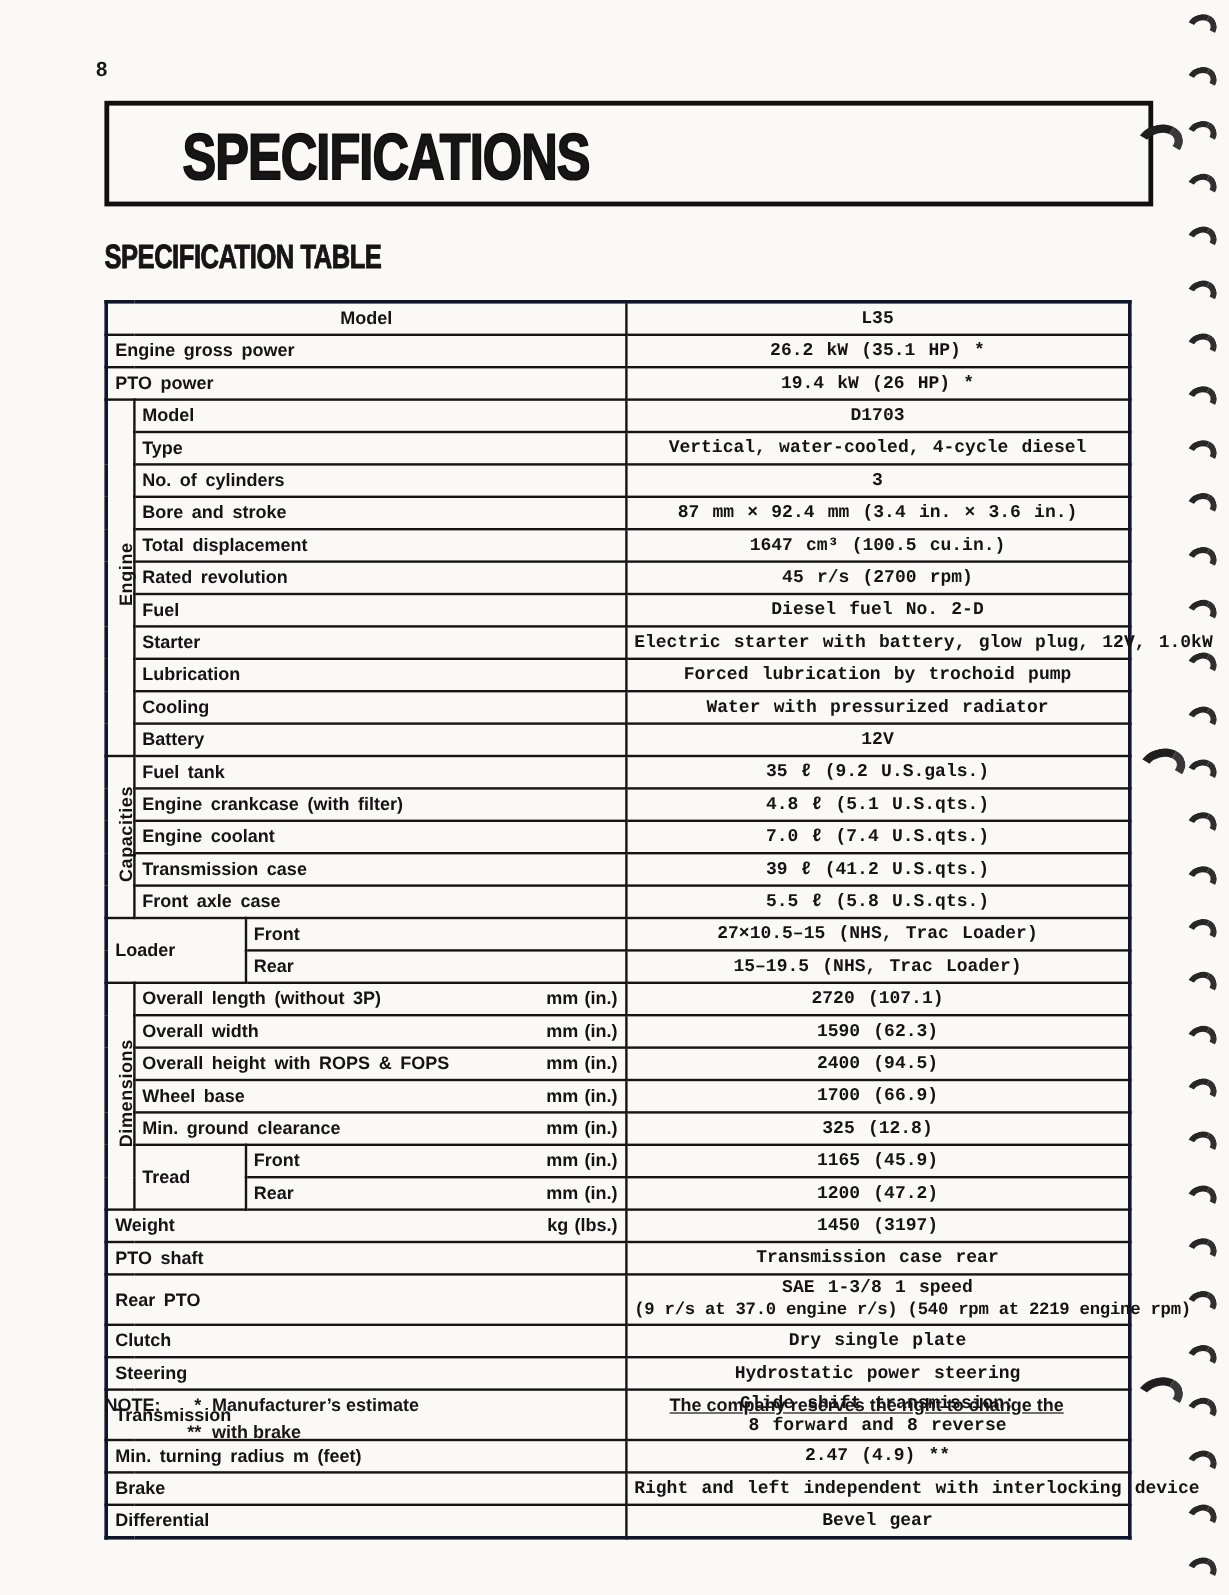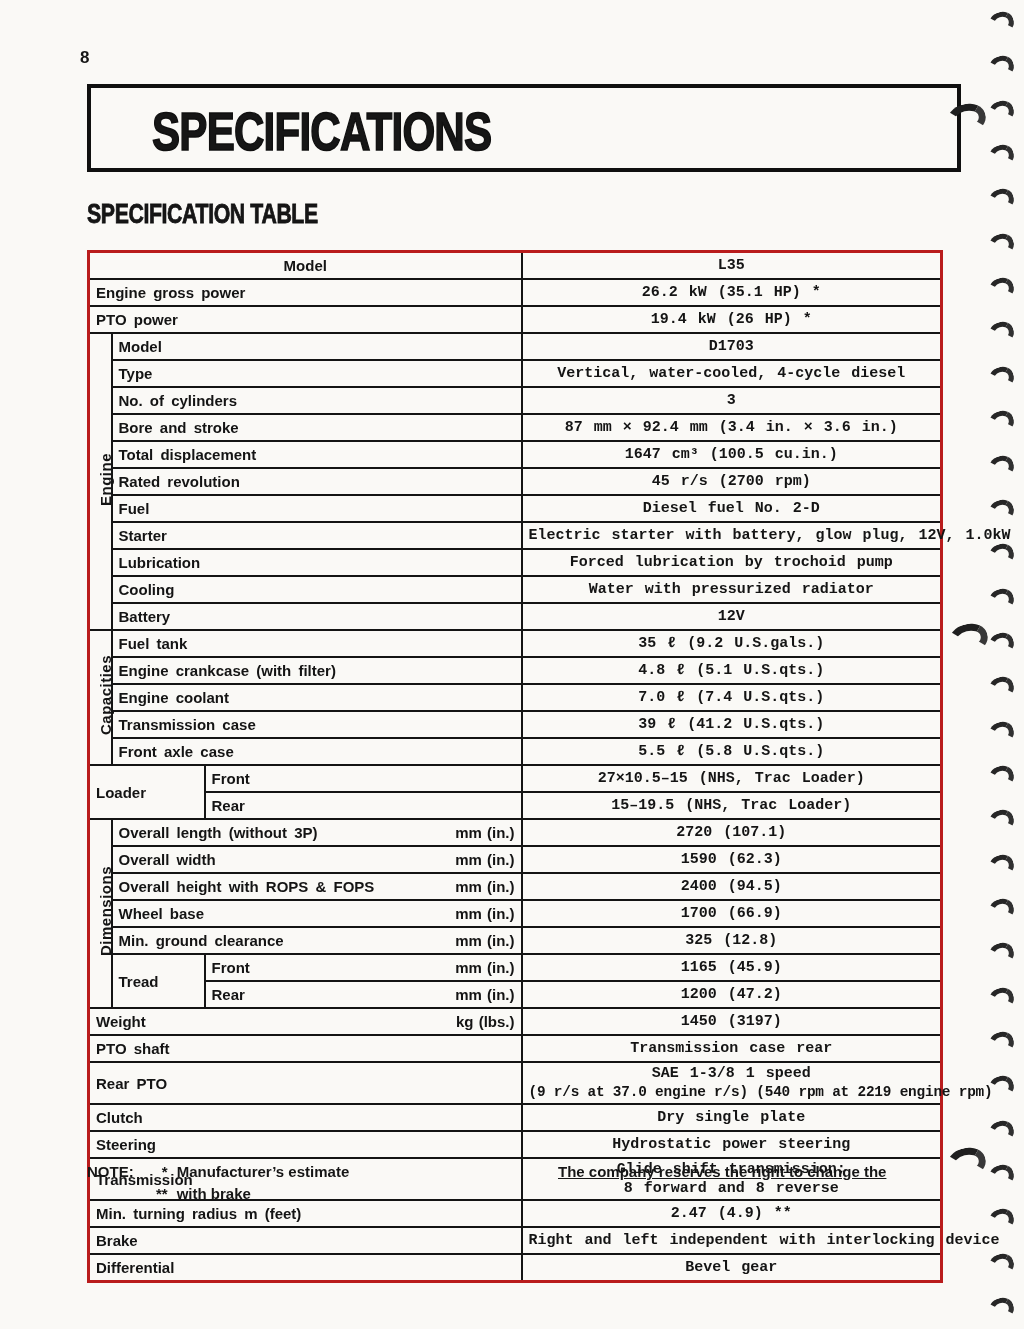--- a/index.html
+++ b/index.html
@@ -26,21 +26,21 @@
   .section-heading{
     position:absolute;left:87px;top:198px;margin:0;
     font-size:28px;font-weight:700;letter-spacing:-0.5px;
     transform:scaleX(0.76);transform-origin:left center;
     -webkit-text-stroke:0.8px #101010;
     white-space:nowrap;
   }
   table.spec{
     position:absolute;left:87px;top:250px;width:853px;
     border-collapse:collapse;table-layout:fixed;
-    border:3px solid #b91c1c;
+    border:3px solid #0f172a;
     font-size:15px;line-height:19px;font-weight:700;color:#141414;
   }
   table.spec td{
     border:2px solid #141414;
     padding:1px 6px;height:23px;vertical-align:middle;
     overflow:visible;
   }
   td.lbl{text-align:left;word-spacing:3px;white-space:nowrap;}
   td.hdr{text-align:center;}
   td.val{text-align:center;word-spacing:2px;white-space:nowrap;font-family:Liberation Mono, monospace;}

